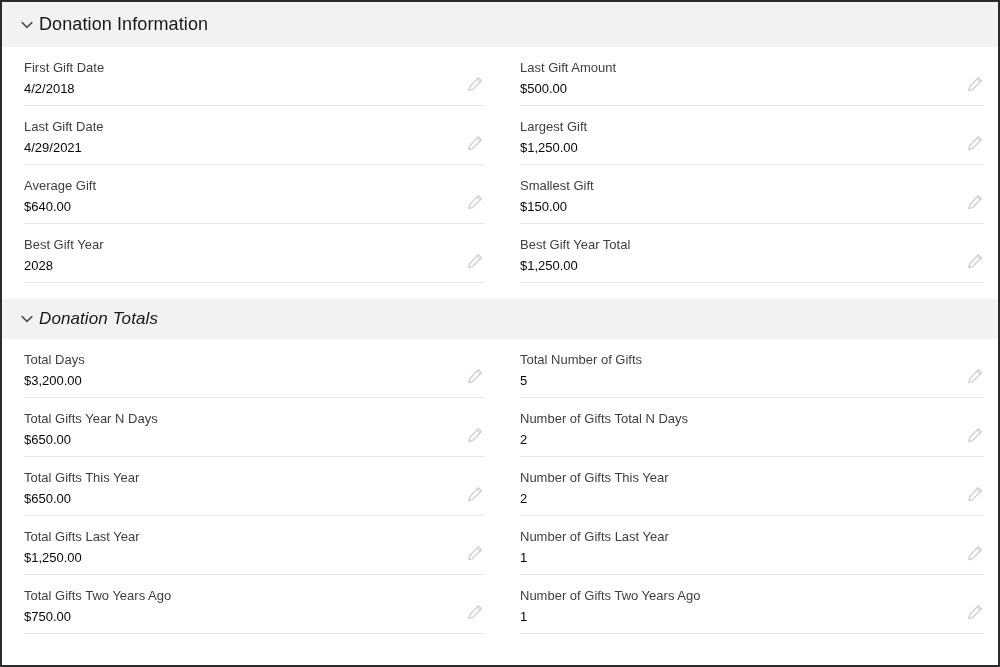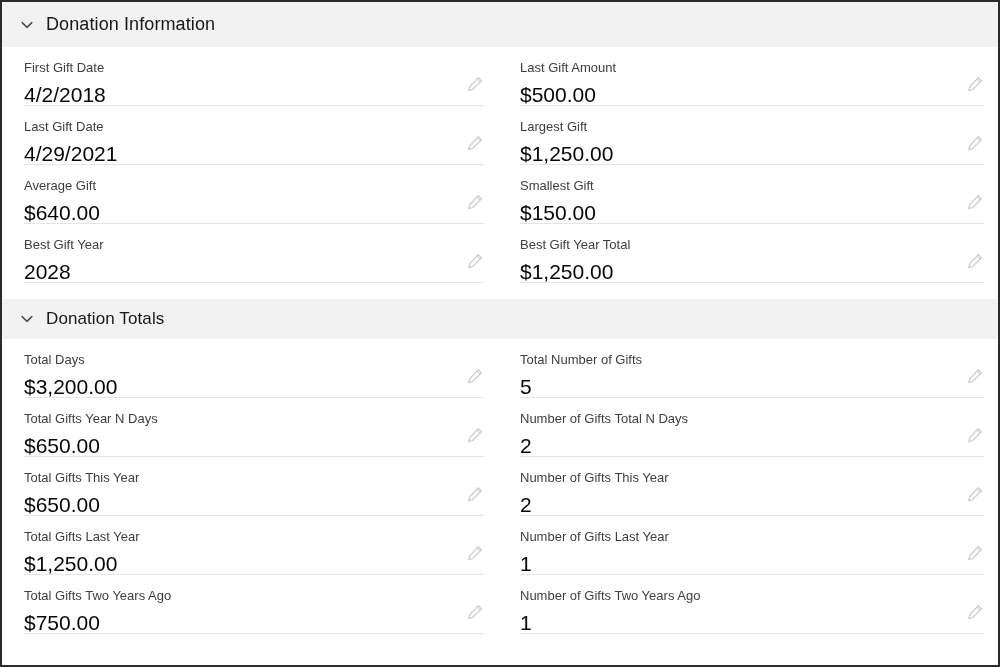--- a/index.html
+++ b/index.html
@@ -34,36 +34,37 @@
     padding-left: 14px;
     box-sizing: border-box;
   }
   .section-header.first {
     border-top-left-radius: 4px;
     border-top-right-radius: 4px;
     height: 45px;
   }
   .section-header.second {
     height: 40px;
+    font-style: italic;
   }
   .chevron-btn {
     width: 22px;
     height: 22px;
     display: flex;
     align-items: center;
     justify-content: center;
     flex: 0 0 auto;
     cursor: pointer;
   }
   .chevron-btn svg { display: block; }
   .section-title {
     font-size: 18px;
     color: #181818;
     font-weight: 400;
-    margin-left: 8px;
+    margin-left: 1px;
     letter-spacing: 0.1px;
     white-space: nowrap;
   }
   .section-header.second .section-title { font-size: 17px; }
 
   
   .section-body {
     display: flex;
     background: #ffffff;
     padding: 0;
@@ -84,24 +85,24 @@
     height: 59px;
   }
   .field-label {
     font-size: 13px;
     line-height: 16px;
     color: #3e3e3c;
     font-weight: 400;
     white-space: nowrap;
   }
   .field-value {
-    font-size: 21px;
+    font-size: 13px;
     line-height: 22px;
     color: #080707;
-    margin-top: 8px;
+    margin-top: 2px;
     white-space: nowrap;
   }
   .edit-icon {
     position: absolute;
     right: 0px;
     bottom: 12px;
     width: 18px;
     height: 18px;
     cursor: pointer;
     opacity: 0.85;

